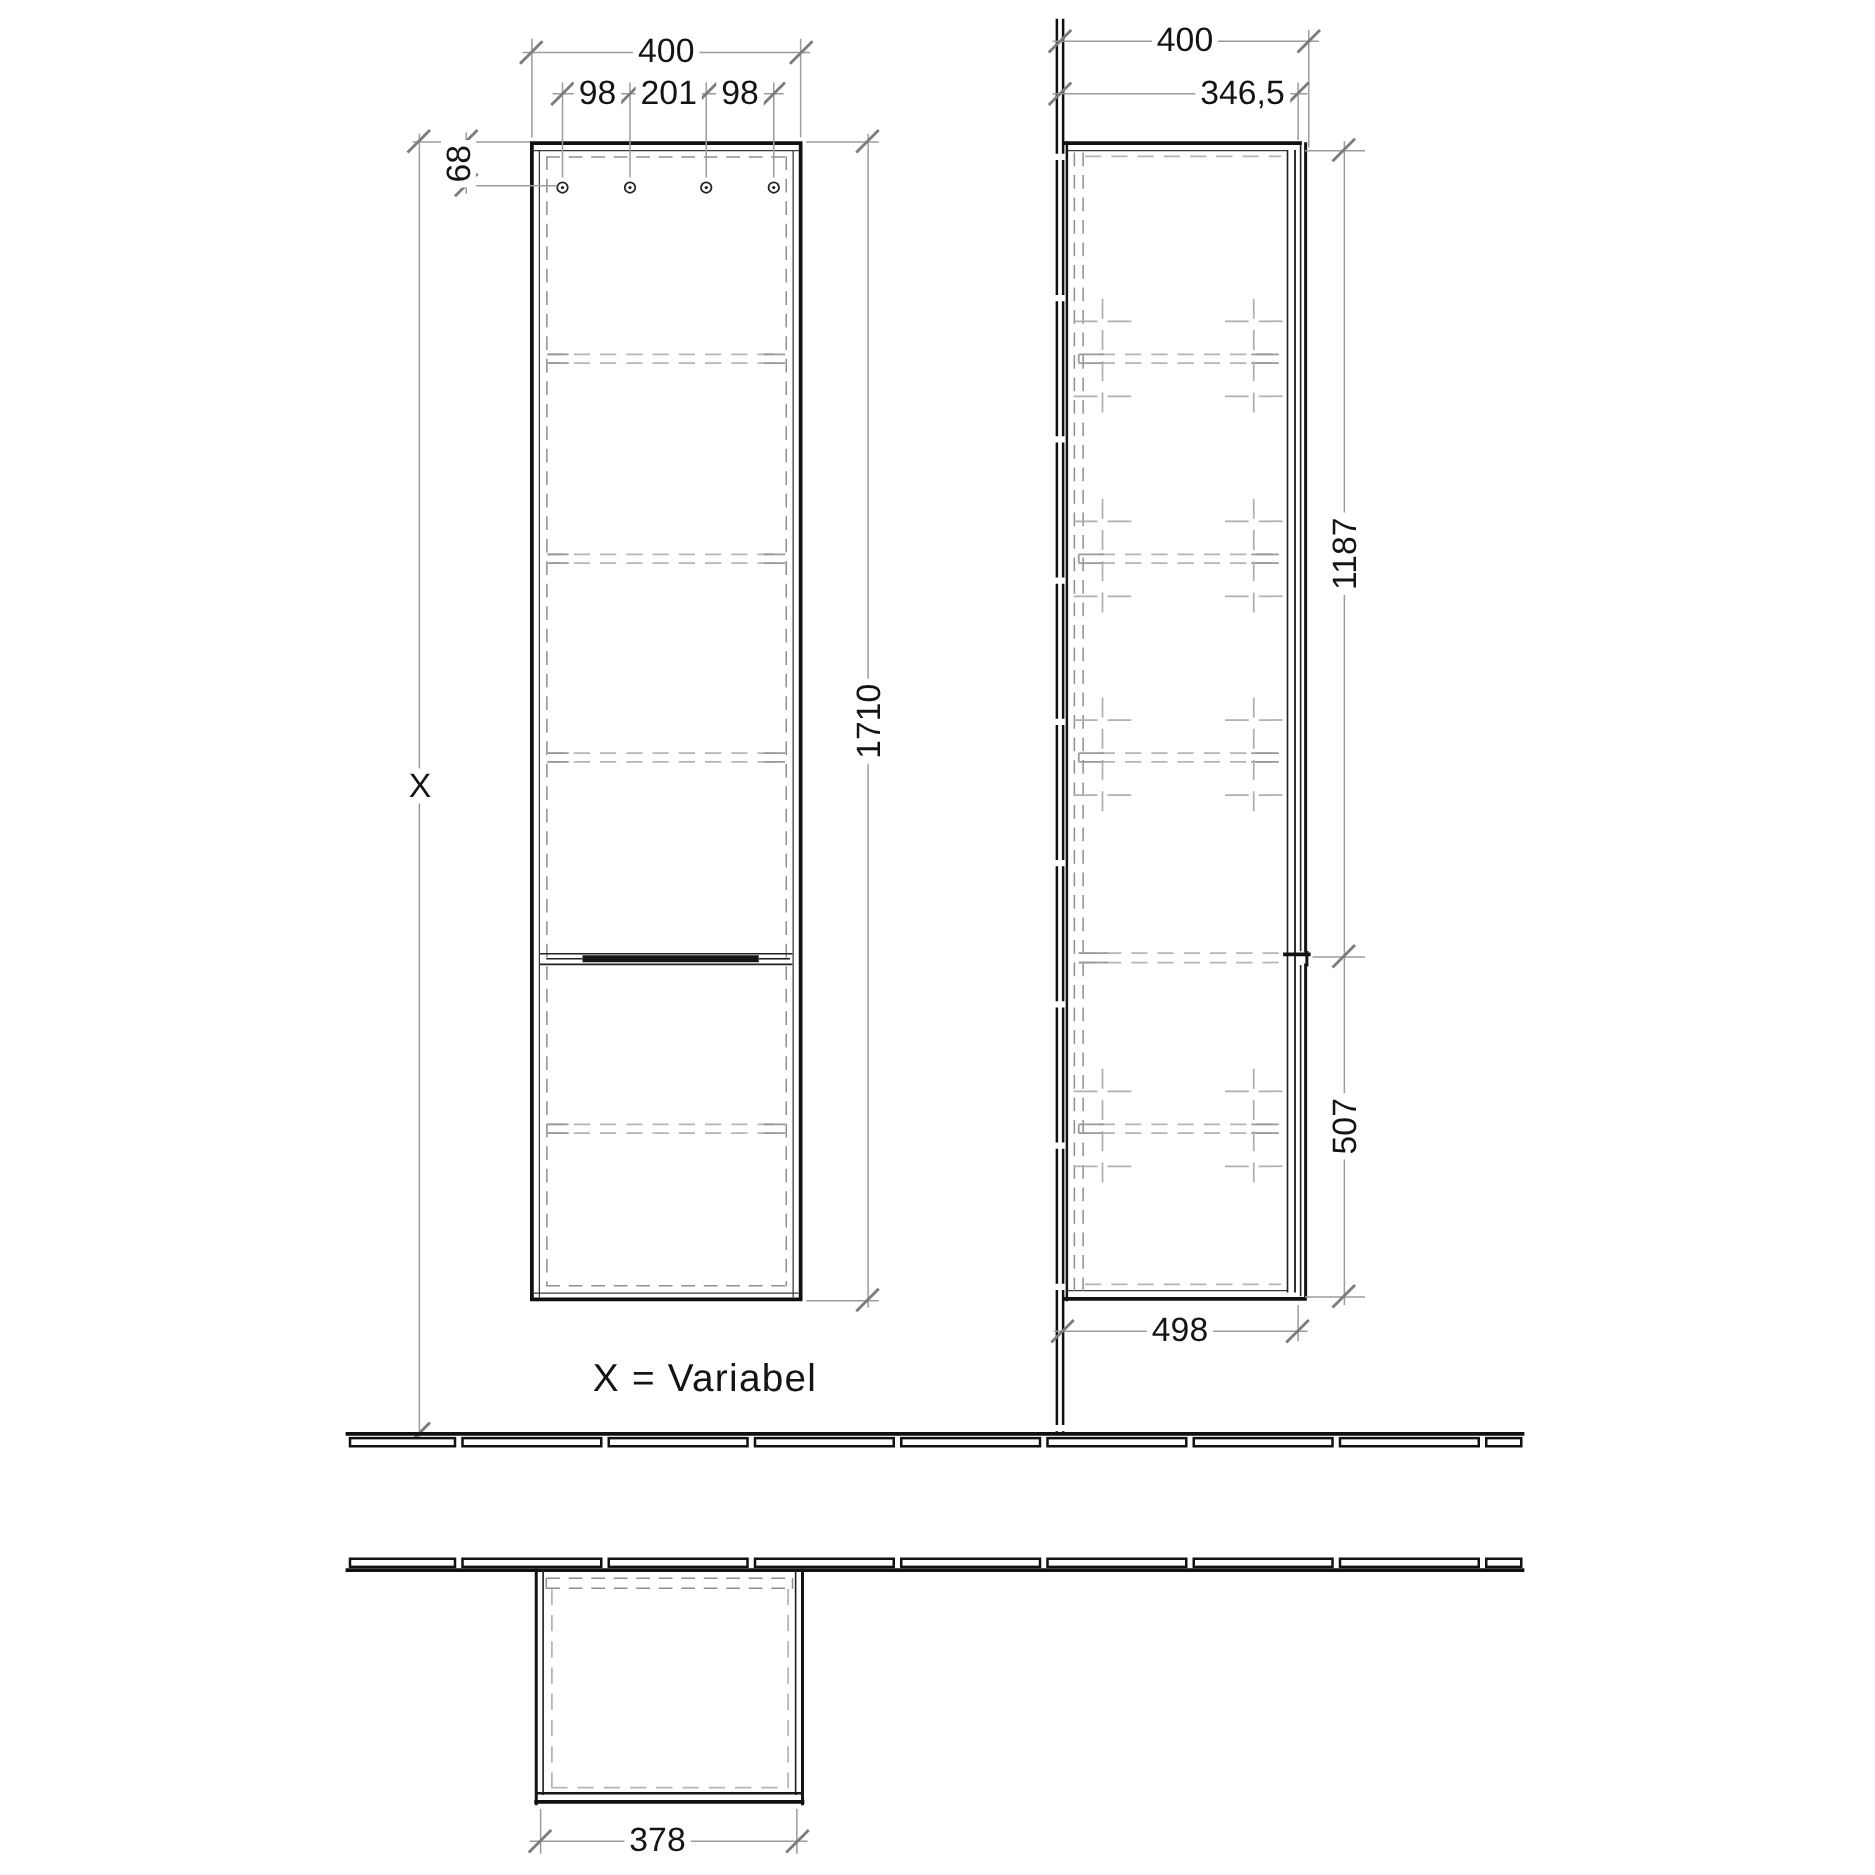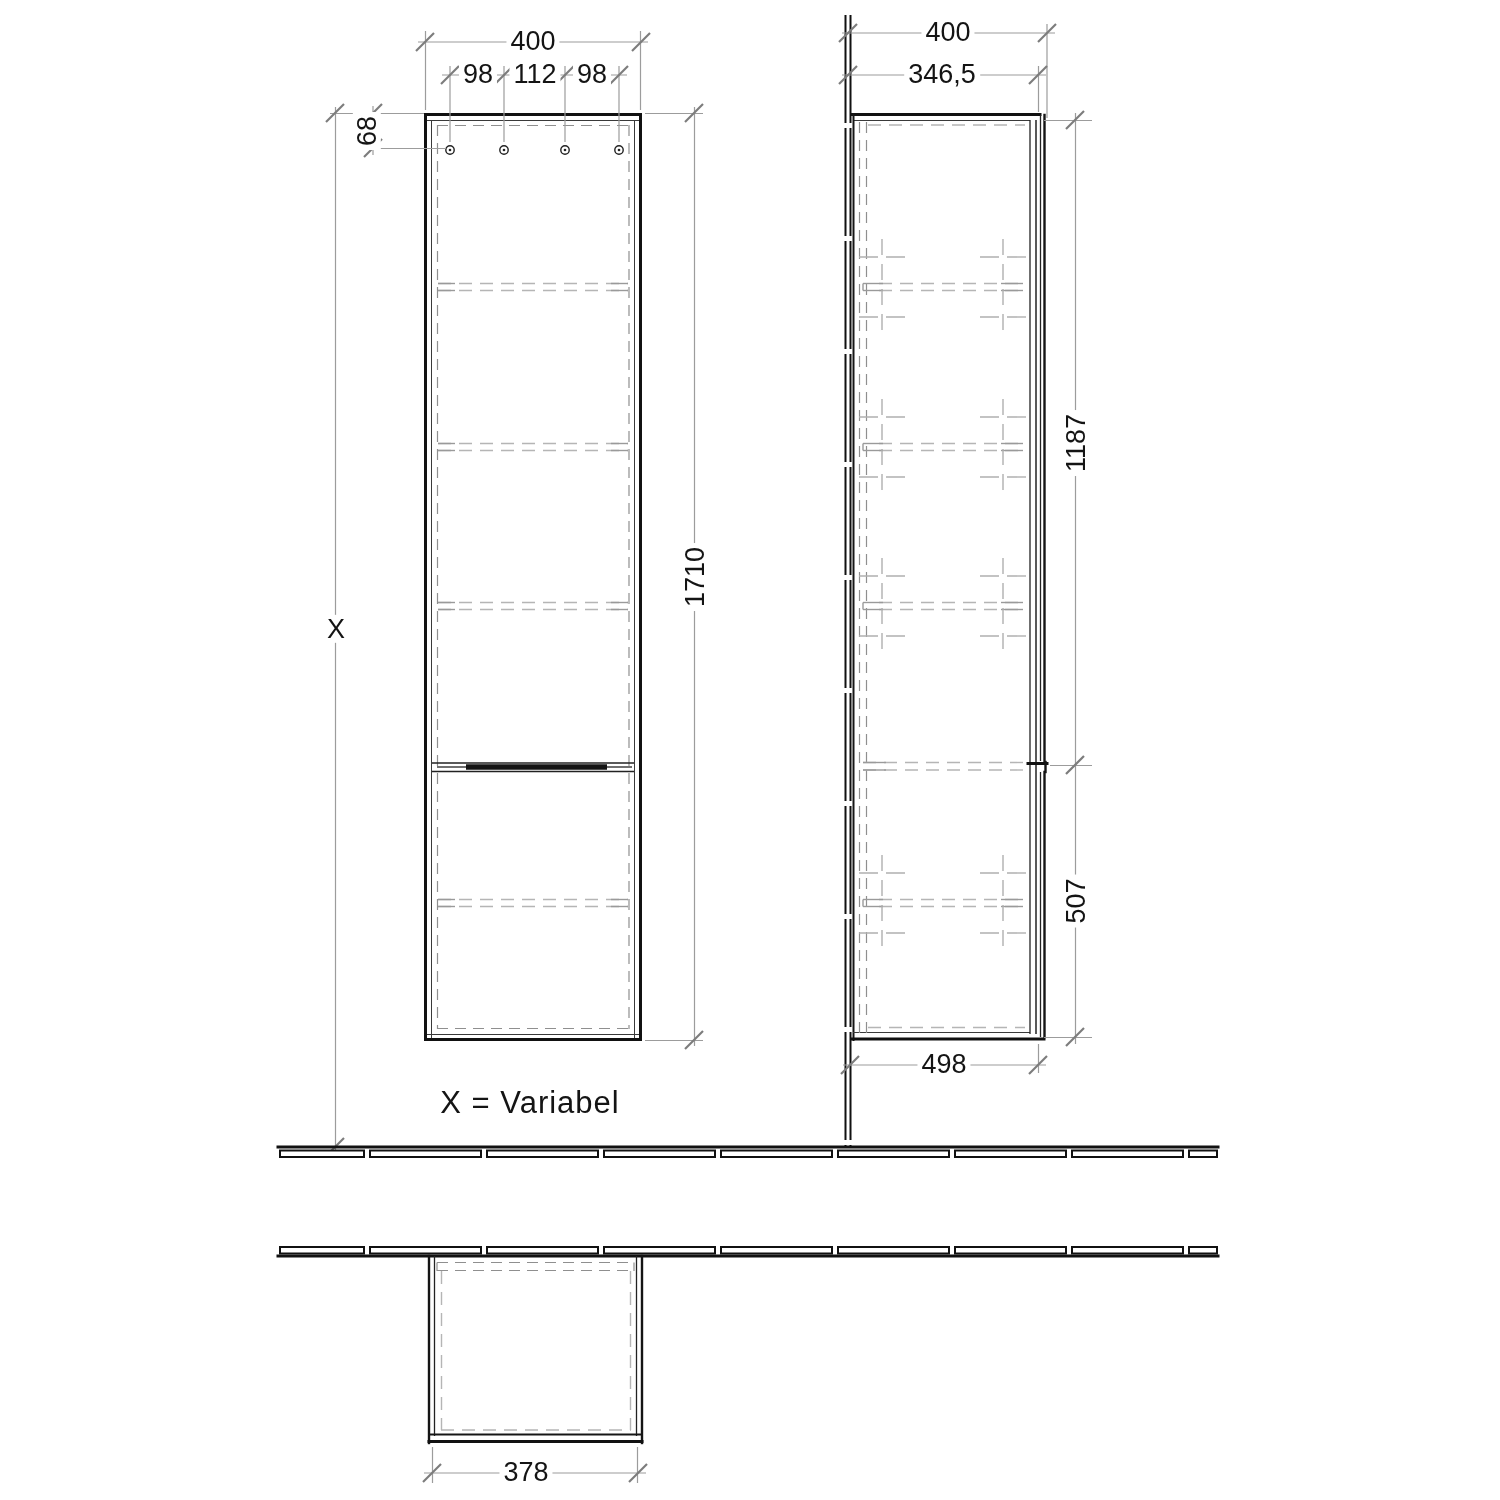--- a/index.html
+++ b/index.html
@@ -21,21 +21,21 @@
   .cap{stroke:#9a9a9a;stroke-width:1.4;fill:none}
   .cross{stroke:#b0b0b0;stroke-width:1.4;fill:none}
   .seg{fill:#fff;stroke:#111;stroke-width:2}
   .wall{stroke:#111;stroke-width:2;fill:none;stroke-dasharray:108 5}
   .hole{fill:#fff;stroke:#222;stroke-width:1.4}
   .holedot{fill:#222;stroke:none}
   
   .lbl{position:absolute;font-size:27px;color:#141414;background:#fff;line-height:1.05;
        padding:0 4px;white-space:nowrap;transform:translate(-50%,-50%);z-index:5;}
   .rot{transform:translate(-50%,-50%) rotate(-90deg);}
-  .note{font-size:31px;background:transparent;letter-spacing:1px;}
+  .note{font-size:31px;background:transparent;letter-spacing:1px;margin-left:34px;}
 </style>
 </head>
 <body>
 
 <div id="canvas">
 
 <svg width="1500" height="1500" viewBox="0 0 1500 1500">
   <defs>
     <g id="tick">
           <line x1="-9" y1="9" x2="9" y2="-9"></line>
@@ -265,28 +265,28 @@
       <line x1="637.5" y1="1447" x2="637.5" y2="1483" class="dim"></line>
       <line x1="424" y1="1473" x2="646" y2="1473" class="dim"></line>
       <use href="#tick" x="432" y="1473" class="tick"></use>
           <use href="#tick" x="638" y="1473" class="tick"></use>
     </g>
   </g>
 </svg>
 
 <span class="lbl" style="left:533px;top:41px">400</span>
 <span class="lbl" style="left:478px;top:74px">98</span>
-<span class="lbl" style="left:535px;top:74px">112</span>
+<span class="lbl" style="left:535px;top:74px">201</span>
 <span class="lbl" style="left:592px;top:74px">98</span>
 <span class="lbl rot" style="left:367px;top:131px">68</span>
 <span class="lbl" style="left:336px;top:629px">X</span>
 <span class="lbl rot" style="left:695px;top:577px">1710</span>
 
 <span class="lbl" style="left:948px;top:32px">400</span>
-<span class="lbl" style="left:942px;top:74px">346,5</span>
+<span class="lbl" style="left:994px;top:74px">346,5</span>
 <span class="lbl rot" style="left:1076px;top:443px">1187</span>
 <span class="lbl rot" style="left:1076px;top:901px">507</span>
 <span class="lbl" style="left:944px;top:1064px">498</span>
 
 <span class="lbl" style="left:526px;top:1472px">378</span>
 
 <span class="lbl note" style="left:530px;top:1103px">X = Variabel</span>
 
 </div>
 

